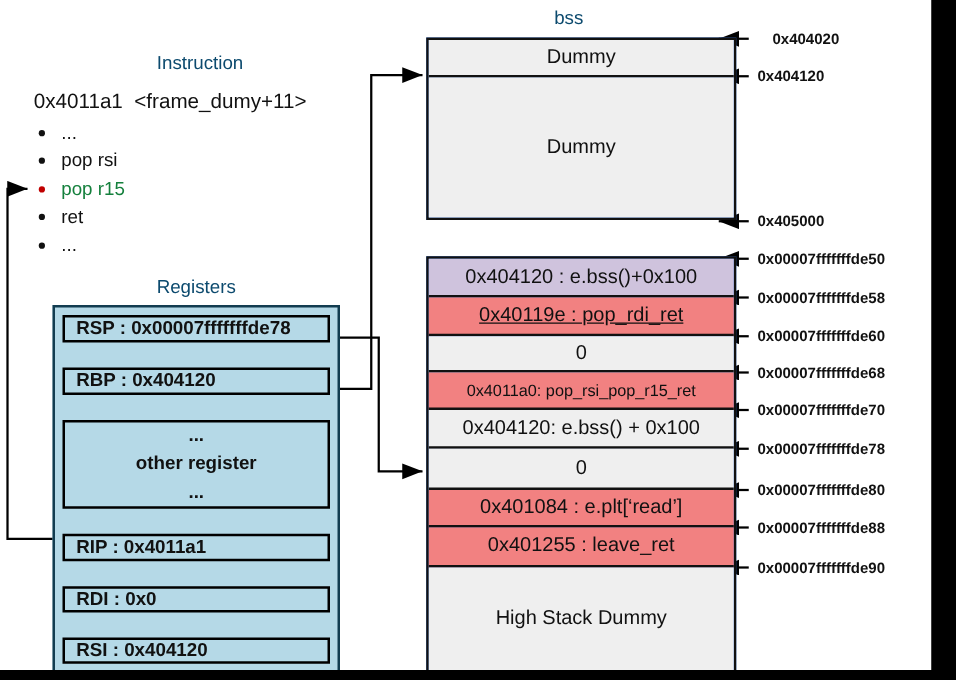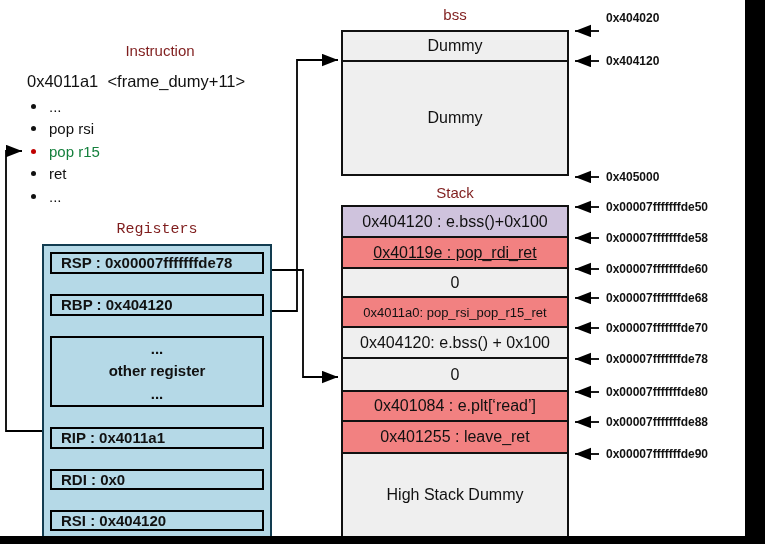--- a/index.html
+++ b/index.html
@@ -9,21 +9,21 @@
     position: relative;
     width: 765px; height: 544px;
     background: #ffffff;
     overflow: hidden;
   }
   .overlay { position: absolute; left: 0; top: 0; z-index: 1; }
 
   
   .sec-title {
     position: absolute; z-index: 2;
-    font-size: 15px; font-weight: 400; color: #7f1d1d;
+    font-size: 15px; font-weight: 400; color: #0c4a6e;
     text-align: center;
   }
 
   
   .instr-header {
     position: absolute; z-index: 2;
     left: 27px; top: 72px;
     font-size: 16.5px; font-weight: 500; white-space: pre;
   }
   .instr-list { position: absolute; z-index: 2; left: 27px; top: 95px; list-style: none; }
@@ -52,21 +52,21 @@
     font-size: 15px; font-weight: 700;
   }
   .reg-box.multi {
     flex-direction: column; justify-content: center; padding-left: 0;
     line-height: 1.5;
   }
 
   
   .mem-box {
     position: absolute; z-index: 2;
-    left: 341px; width: 228px;
+    left: 341px; width: 248px;
     border: 2px solid #111;
     background: #3b82f6;
     display: flex; flex-direction: column;
   }
   .mem-row {
     display: flex; align-items: center; justify-content: center;
     font-size: 16px; font-weight: 500;
     border-bottom: 2px solid #111;
     background: #efefef;
   }
@@ -141,54 +141,53 @@
     <li>
       <span class="bullet"></span>
       <span>ret</span>
     </li>
     <li>
       <span class="bullet"></span>
       <span>...</span>
     </li>
   </ul>
 
-  <div class="sec-title" style="left:42px; top:221px; width:230px;font-family:Liberation Mono, monospace;">Registers</div>
+  <div class="sec-title" style="left:42px; top:221px; width:230px;">Registers</div>
   <div class="reg-outer">
     <div class="reg-box" style="height:36px;">RSP : 0x00007fffffffde78</div>
     <div class="reg-box" style="height:36px;">RBP : 0x404120</div>
     <div class="reg-box multi" style="height:74px;">
       <div>...</div>
       <div>other register</div>
       <div>...</div>
     </div>
     <div class="reg-box" style="height:35px;text-align:right;">RIP : 0x4011a1</div>
     <div class="reg-box" style="height:35px;">RDI : 0x0</div>
     <div class="reg-box" style="height:32px;">RSI : 0x404120</div>
   </div>
 
   <div class="sec-title" style="left:341px; top:6px; width:228px;">bss</div>
   <div class="mem-box" style="top:30px; height:146px;">
     <div class="mem-row" style="height:30px;">Dummy</div>
     <div class="mem-row" style="flex:1;">Dummy</div>
   </div>
 
-  <div class="sec-title" style="left:341px; top:184px; width:228px;">Stack</div>
   <div class="mem-box" style="top:205px; height:333px;">
     <div class="mem-row purple" style="height:31px;">0x404120 : e.bss()+0x100</div>
     <div class="mem-row red" style="height:31px;text-decoration:underline;">0x40119e : pop_rdi_ret</div>
     <div class="mem-row" style="height:29px;">0</div>
     <div class="mem-row red small" style="height:30px;">0x4011a0: pop_rsi_pop_r15_ret</div>
     <div class="mem-row" style="height:31px;">0x404120: e.bss() + 0x100</div>
     <div class="mem-row" style="height:33px;">0</div>
     <div class="mem-row red" style="height:30px;">0x401084 : e.plt[‘read’]</div>
     <div class="mem-row red" style="height:32px;">0x401255 : leave_ret</div>
     <div class="mem-row" style="flex:1;">High Stack Dummy</div>
   </div>
 
-  <div class="addr" style="top:12px;">0x404020</div>
+  <div class="addr" style="top:25px;margin-left:12px;">0x404020</div>
   <div class="addr" style="top:55px;">0x404120</div>
   <div class="addr" style="top:171px;">0x405000</div>
 
   <div class="addr" style="top:201px;">0x00007fffffffde50</div>
   <div class="addr" style="top:232px;">0x00007fffffffde58</div>
   <div class="addr" style="top:263px;">0x00007fffffffde60</div>
   <div class="addr" style="top:292px;">0x00007fffffffde68</div>
   <div class="addr" style="top:322px;">0x00007fffffffde70</div>
   <div class="addr" style="top:353px;">0x00007fffffffde78</div>
   <div class="addr" style="top:386px;">0x00007fffffffde80</div>

